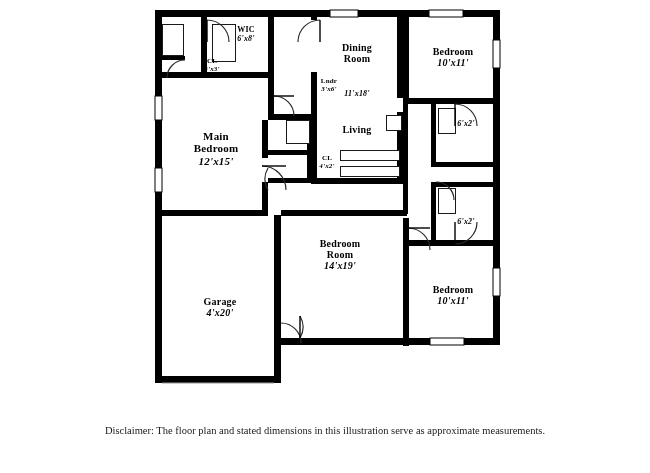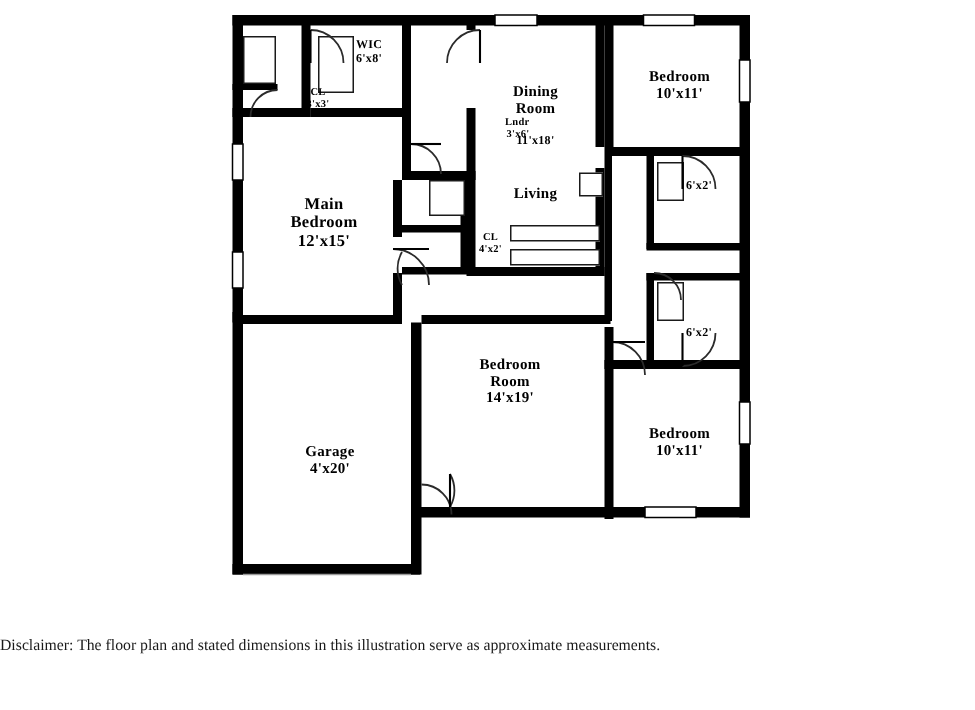--- a/index.html
+++ b/index.html
@@ -32,37 +32,38 @@
     position: absolute;
     text-align: center;
     font-family: "Liberation Serif", serif;
     color: #000000;
     line-height: 1.12;
     white-space: nowrap;
     font-weight: bold;
     letter-spacing: 0.2px;
   }
   .room-label .nm { display: block; }
-  .room-label .dim { display: block; font-weight: bold; }
+  .room-label .dim { display: block; font-style: italic; font-weight: bold; }
   .sz-lg { font-size: 11px; }
   .sz-md { font-size: 10px; }
   .sz-sm { font-size: 8px; }
   .sz-xs { font-size: 7px; padding-left: 37px; }
   svg.overlay {
     position: absolute;
     left: 0; top: 0;
     width: 650px;
     height: 420px;
     pointer-events: none;
   }
   #disclaimer {
     position: absolute;
     left: 0;
     top: 424px;
     width: 650px;
+    text-align: center;
     font-family: "Liberation Serif", serif;
     font-size: 10.5px;
     color: #1a1a1a;
     line-height: 1.35;
   }
   #disclaimer div { display: block; }
 </style>
 </head>
 <body>
 
@@ -173,26 +174,26 @@
   <div class="room-label sz-sm" style="left:218px; top:26px; width:56px;">
     <span class="nm">WIC</span>
     <span class="dim">6'x8'</span>
   </div>
 
   <div class="room-label sz-xs" style="left:155px; top:58px; width:40px;">
     <span class="nm">CL</span>
     <span class="dim">3'x3'</span>
   </div>
 
-  <div class="room-label sz-xs" style="left:268px; top:78px; width:48px;text-align:right;">
+  <div class="room-label sz-xs" style="left:268px; top:78px; width:48px;">
     <span class="nm">Lndr</span>
     <span class="dim">3'x6'</span>
   </div>
 
-  <div class="room-label sz-md" style="left:320px; top:56px; width:74px;">
+  <div class="room-label sz-md" style="left:320px; top:42px; width:74px;">
     <span class="nm">Dining</span>
     <span class="nm">Room</span>
   </div>
   <div class="room-label sz-sm" style="left:320px; top:90px; width:74px;">
     <span class="dim">11'x18'</span>
   </div>
 
   <div class="room-label sz-md" style="left:409px; top:46px; width:88px;">
     <span class="nm">Bedroom</span>
     <span class="dim">10'x11'</span>

